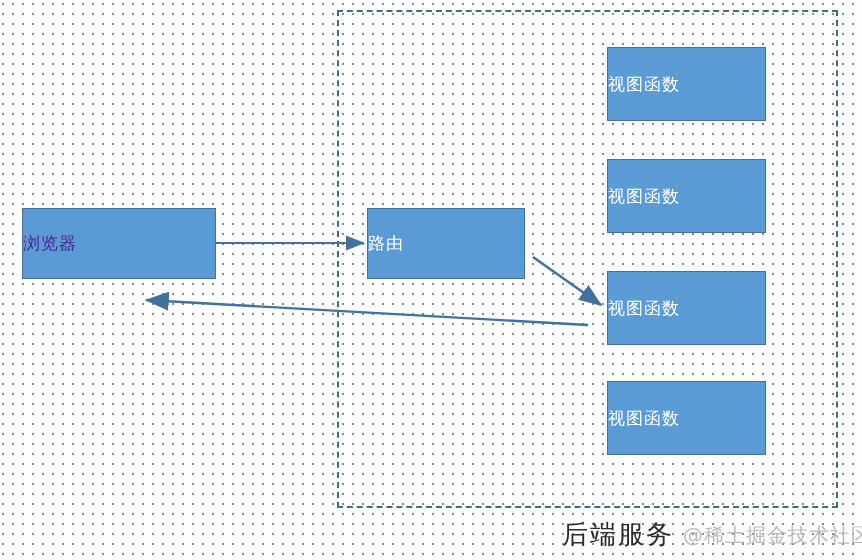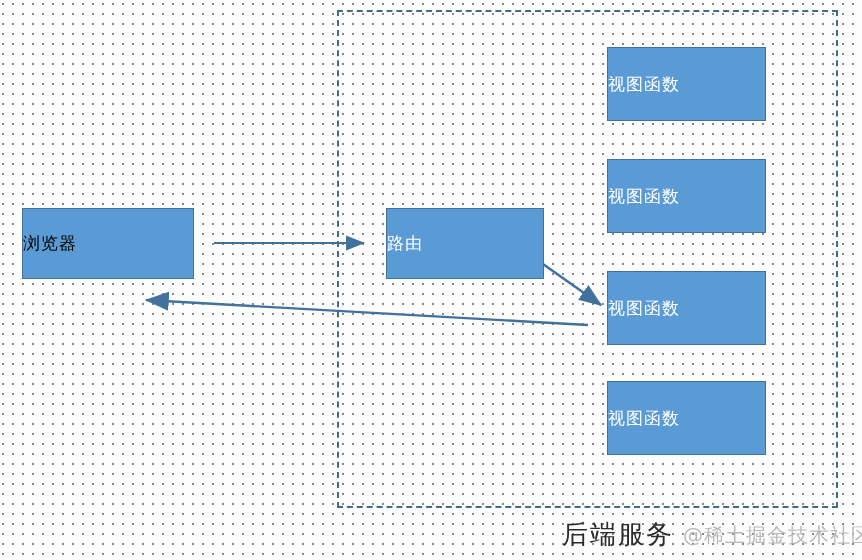--- a/index.html
+++ b/index.html
@@ -90,25 +90,25 @@
       </marker>
       <marker id="arrowhead-thin" markerWidth="10" markerHeight="8" refX="9.5" refY="4" orient="auto" markerUnits="strokeWidth">
         <polygon points="0 0, 10 4, 0 8" fill="#41719C"></polygon>
       </marker>
     </defs>
     <line id="arrow-browser-to-router" stroke="#41719C" stroke-width="2.2" marker-end="url(#arrowhead)" x1="214" y1="243" x2="364" y2="243"></line>
     <line id="arrow-router-to-view" stroke="#41719C" stroke-width="2.6" marker-end="url(#arrowhead)" x1="533" y1="257" x2="601" y2="305"></line>
     <line id="arrow-view-to-browser" stroke="#41719C" stroke-width="2.4" marker-end="url(#arrowhead-thin)" x1="588" y1="325" x2="146" y2="300"></line>
   </svg>
 
-  <div class="node-box" id="node-browser" style="left: 22px; top: 208px; width: 172px; height: 71px; background: rgb(91, 155, 213); border-color: rgb(65, 113, 156); color: #000000;">
+  <div class="node-box" id="node-browser" style="left: 22px; top: 208px; width: 194px; height: 71px; background: rgb(91, 155, 213); border-color: rgb(65, 113, 156); color: #4c1d95;">
     <span>浏览器</span>
   </div>
 
-  <div class="node-box" id="node-router" style="left: 367px; top: 208px; width: 158px; height: 71px; background: rgb(91, 155, 213); border-color: rgb(65, 113, 156); color: rgb(255, 255, 255); margin-left: 19px;">
+  <div class="node-box" id="node-router" style="left: 367px; top: 208px; width: 158px; height: 71px; background: rgb(91, 155, 213); border-color: rgb(65, 113, 156); color: rgb(255, 255, 255);">
     <span>路由</span>
   </div>
 
   <div class="node-box" id="node-view-function-1" style="left: 607px; top: 47px; width: 159px; height: 74px; background: rgb(91, 155, 213); border-color: rgb(65, 113, 156); color: rgb(255, 255, 255);">
     <span>视图函数</span>
   </div>
 
   <div class="node-box" id="node-view-function-2" style="left: 607px; top: 159px; width: 159px; height: 74px; background: rgb(91, 155, 213); border-color: rgb(65, 113, 156); color: rgb(255, 255, 255);">
     <span>视图函数</span>
   </div>

